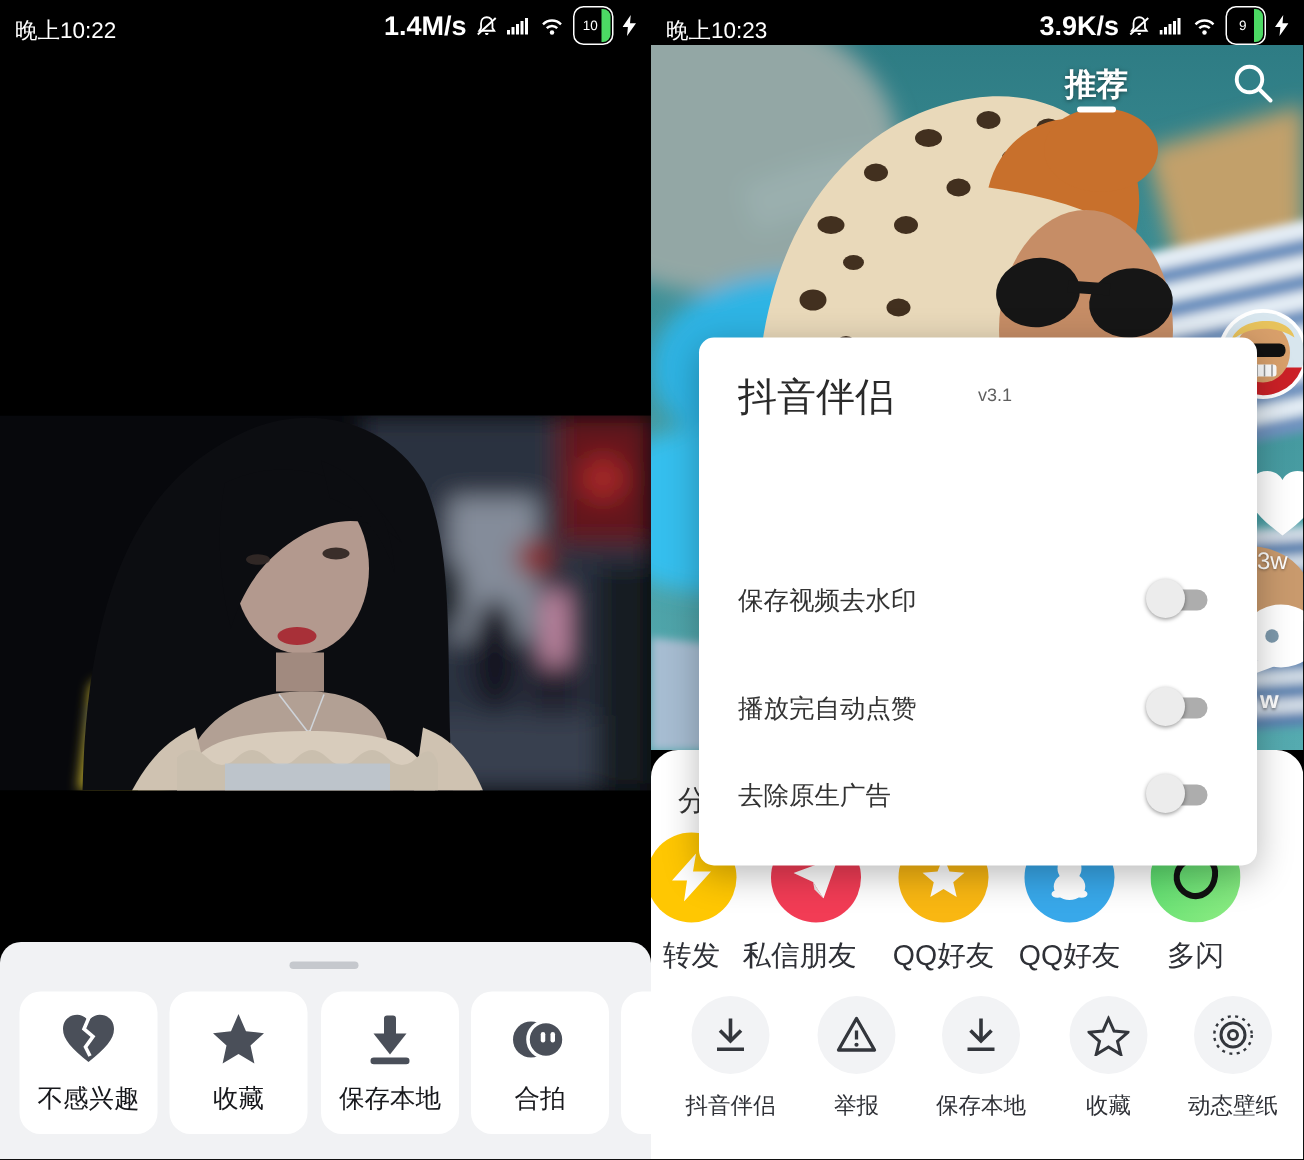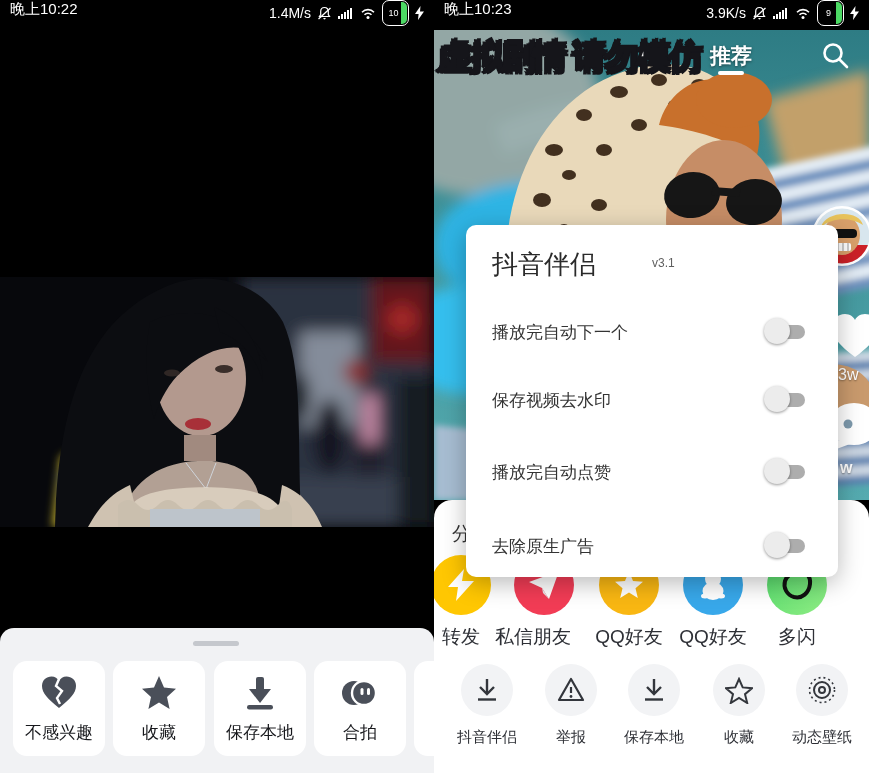--- a/index.html
+++ b/index.html
@@ -3,24 +3,24 @@
 <meta charset="utf-8">
 <style>
   html,body{margin:0;padding:0;background:#000;}
   *{box-sizing:border-box;font-family:"Liberation Sans","DejaVu Sans",sans-serif;}
   #stage{position:relative;width:869px;height:773px;overflow:hidden;background:#000;}
   .phone{position:absolute;top:0;height:773px;width:435px;overflow:hidden;background:#000;}
   #phone-left{left:0;width:434px;}
   #phone-right{left:434px;}
   
   .statusbar{position:absolute;top:0;left:0;right:0;height:30px;background:#000;color:#fff;
-    display:flex;align-items:flex-start;justify-content:space-between;padding:0 10px;z-index:40;}
+    display:flex;align-items:flex-end;justify-content:space-between;padding:0 10px;z-index:40;}
   .statusbar .time{font-size:15px;font-weight:500;}
   .statusbar .right{display:flex;align-items:center;gap:6px;}
-  .statusbar .speed{font-size:14px;}
+  .statusbar .speed{font-size:18px;font-weight:bold;}
   .batt{position:relative;width:27px;height:26px;border:1.5px solid #fff;border-radius:7px;
     display:flex;align-items:center;justify-content:center;}
   .batt .lvl{font-size:9px;color:#fff;line-height:1;margin-right:4px;}
   .batt .seg{position:absolute;right:1px;top:1px;bottom:1px;width:6px;background:#4cd964;border-radius:0 5px 5px 0;}
   
   .lvideo{position:absolute;left:0;top:277px;width:434px;height:250px;}
   
   .sheet{position:absolute;left:0;right:0;top:628px;bottom:0;background:#f1f2f4;border-radius:14px 14px 0 0;z-index:30;}
   .handle{position:absolute;left:193px;top:13px;width:46px;height:5px;border-radius:3px;background:#c5c8cd;}
   .card{position:absolute;top:33px;width:92px;height:95px;background:#fff;border-radius:14px;}
@@ -309,21 +309,20 @@
         <ellipse cx="298" cy="312" rx="22" ry="16" fill="#ef8aa0"></ellipse>
         <ellipse cx="342" cy="322" rx="10" ry="16" fill="#fbd0da" opacity=".8"></ellipse>
         <ellipse cx="398" cy="368" rx="42" ry="34" fill="#c99a6d"></ellipse>
       </g>
       <g filter="url(#rb3)">
         <path d="M0,395 L185,415 L160,470 L0,470 Z" fill="#a7bdd2"></path>
         <ellipse cx="225" cy="445" rx="90" ry="42" fill="#7a6a52"></ellipse>
       </g>
     </svg>
 
-    <div class="vcaption">虚拟剧情 请勿模仿</div>
     <div class="tab-rec">推荐</div>
     <div class="tab-underline"></div>
     <svg class="search" width="32" height="32" viewBox="0 0 32 32">
       <circle cx="13" cy="13" r="8.5" fill="none" stroke="#fff" stroke-width="2.6"></circle>
       <line x1="19.5" y1="19.5" x2="27" y2="27" stroke="#fff" stroke-width="2.6" stroke-linecap="round"></line>
     </svg>
 
     <svg class="avatar" viewBox="0 0 62 62">
       <circle cx="31" cy="31" r="30" fill="#fff"></circle>
       <clipPath id="avclip">
@@ -435,42 +434,35 @@
           <circle cx="15" cy="15" r="12.5" fill="none" stroke="#33363c" stroke-width="1.6" stroke-dasharray="2 3"></circle>
         </svg>
       </div>
       <div class="alabel" style="left:343px">动态壁纸</div>
     </div>
 
     <div class="dialog">
       <div class="dtitle">抖音伴侣</div>
       <div class="dver">v3.1</div>
 
-      <div class="drow" style="top:92px">
-        <span class="dlabel">播放完自动下一个</span>
-        <span class="switch">
-            <span class="track"></span>
-            <span class="thumb"></span>
-          </span>
-      </div>
       <div class="drow" style="top:232px">
         <span class="dlabel">播放完自动点赞</span>
         <span class="switch">
             <span class="track"></span>
             <span class="thumb"></span>
           </span>
       </div>
       <div class="drow" style="top:160px">
         <span class="dlabel">保存视频去水印</span>
         <span class="switch">
             <span class="track"></span>
             <span class="thumb"></span>
           </span>
       </div>
-      <div class="drow" style="top:306px">
+      <div class="drow" style="top:290px">
         <span class="dlabel">去除原生广告</span>
         <span class="switch">
             <span class="track"></span>
             <span class="thumb"></span>
           </span>
       </div>
     </div>
 
   </div>
 </div>

